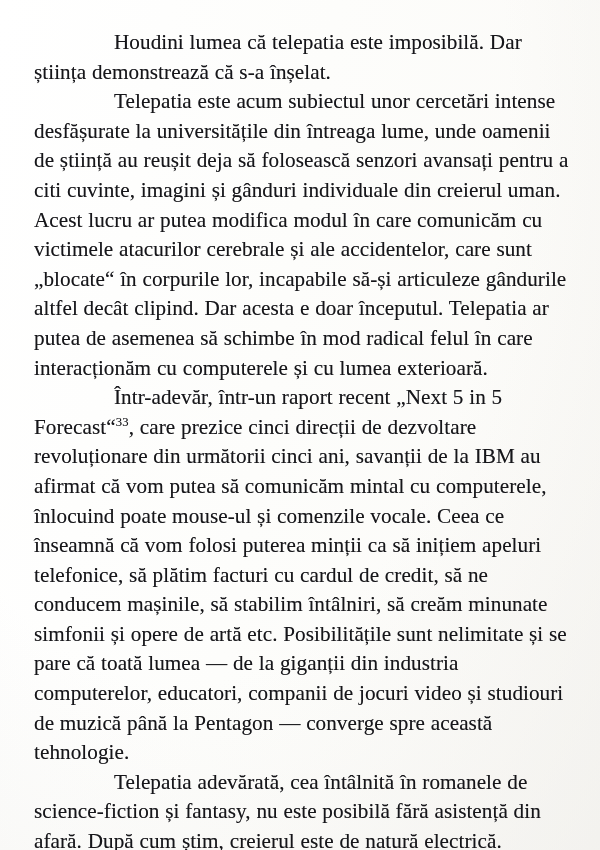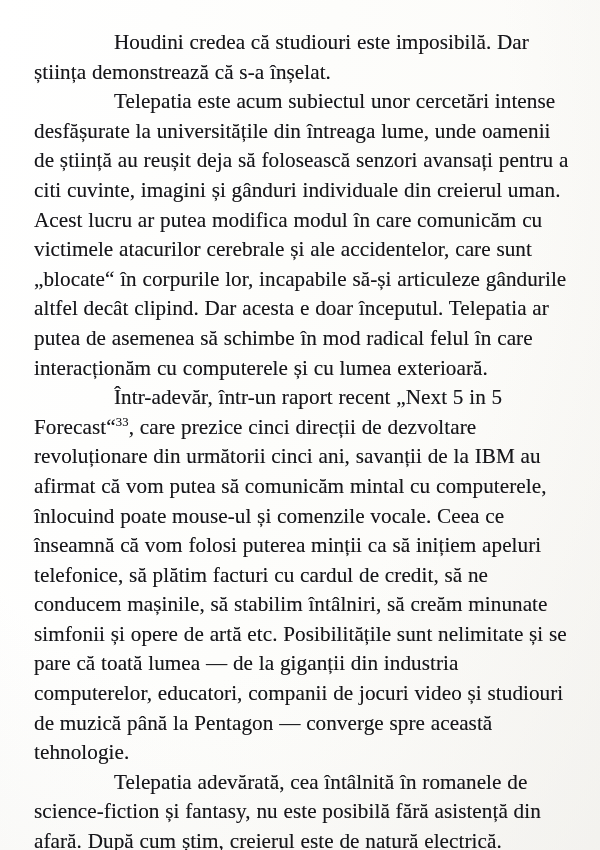--- a/index.html
+++ b/index.html
@@ -60,21 +60,21 @@
     margin-top: 32px;
   }
 </style>
 </head>
 <body>
 
 <div class="page">
 
   <div class="text-block">
 
-    <p class="para">Houdini credea că studiouri este imposibilă. Dar știința demonstrează că s-a înșelat.</p>
+    <p class="para">Houdini lumea că telepatia este imposibilă. Dar știința demonstrează că s-a înșelat.</p>
 
     <p class="para">Telepatia este acum subiectul unor cercetări intense desfășurate la universitățile din întreaga lume, unde oamenii de știință au reușit deja să folosească senzori avansați pentru a citi cuvinte, imagini și gânduri individuale din creierul uman. Acest lucru ar putea modifica modul în care comunicăm cu victimele atacurilor cerebrale și ale accidentelor, care sunt „blocate“ în corpurile lor, incapabile să-și articuleze gândurile altfel decât clipind. Dar acesta e doar începutul. Telepatia ar putea de asemenea să schimbe în mod radical felul în care interacționăm cu computerele și cu lumea exterioară.</p>
 
     <p class="para"><span>Într-adevăr, într-un raport recent „Next 5 in 5 Forecast“</span><sup class="fn">33</sup><span>, care prezice cinci direcții de dezvoltare revoluționare din următorii cinci ani, savanții de la IBM au afirmat că vom putea să comunicăm mintal cu computerele, înlocuind poate mouse-ul și comenzile vocale. Ceea ce înseamnă că vom folosi puterea minții ca să inițiem apeluri telefonice, să plătim facturi cu cardul de credit, să ne conducem mașinile, să stabilim întâlniri, să creăm minunate simfonii și opere de artă etc. Posibilitățile sunt nelimitate și se pare că toată lumea — de la giganții din industria computerelor, educatori, companii de jocuri video și studiouri de muzică până la Pentagon — converge spre această tehnologie.</span></p>
 
     <p class="para">Telepatia adevărată, cea întâlnită în romanele de science-fiction și fantasy, nu este posibilă fără asistență din afară. După cum știm, creierul este de natură electrică.</p>
 
   </div>
 
 </div>

